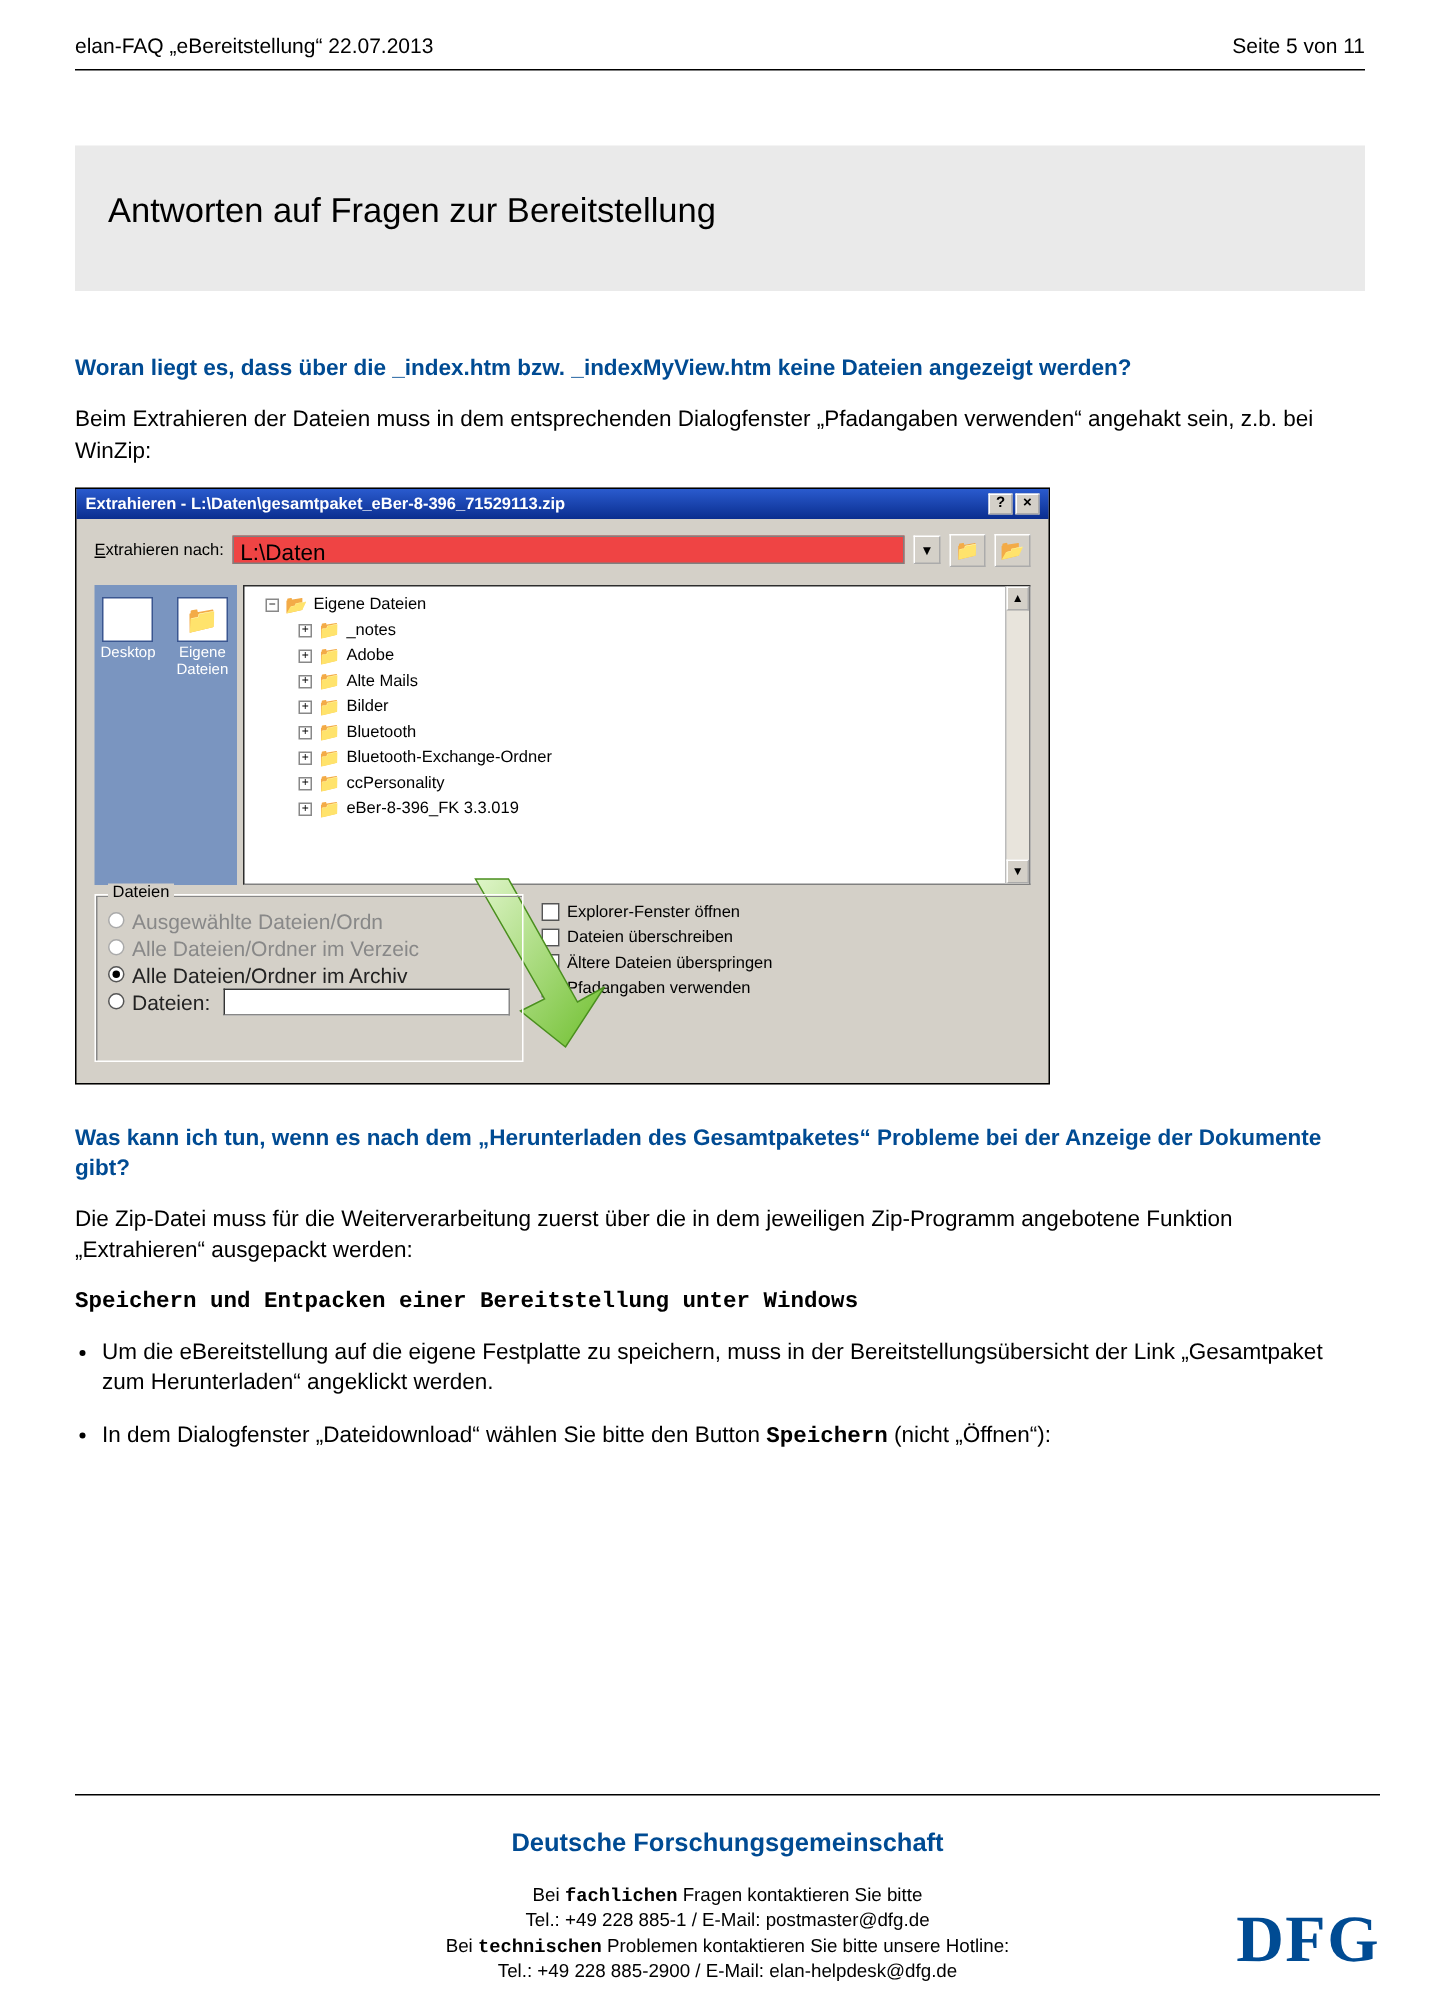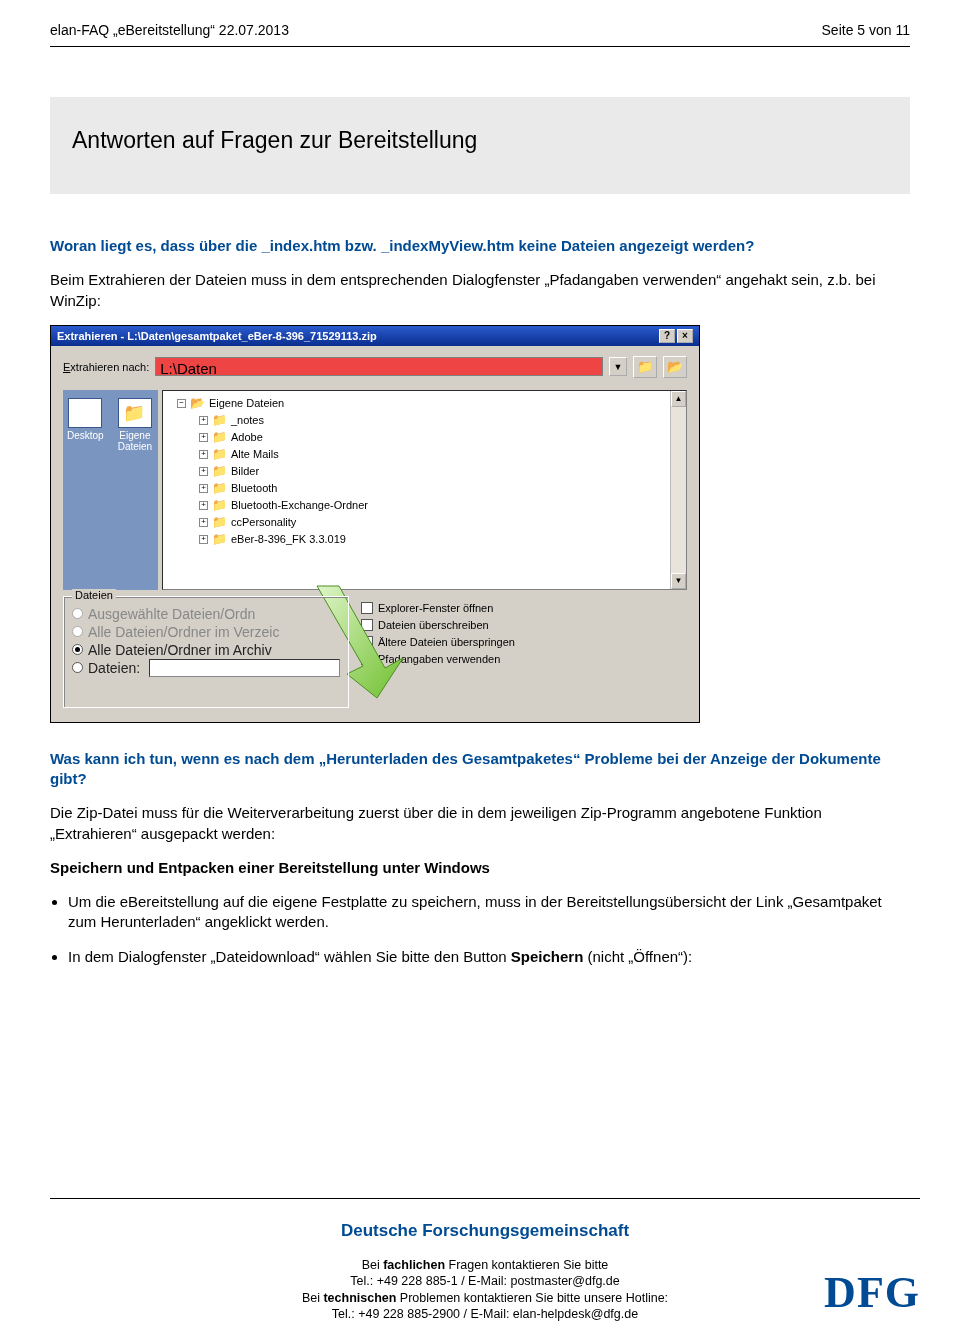--- a/index.html
+++ b/index.html
@@ -176,21 +176,21 @@
   .check-col { display:flex; flex-direction:column; gap:5px; padding-top:6px;}
   .check-row { display:flex; align-items:center; gap:5px; font-size:11px;}
   .chk{width:12px;height:12px;border:1px solid #555;background:#fff;display:inline-flex;align-items:center;justify-content:center;font-size:10px;line-height:1;}
   .btn-col { display:flex; flex-direction:column; gap:6px; margin-left:auto; padding-top:4px;}
   .win-btn{ border:1px outset #fff; background:#d4d0c8; width:88px; height:22px; font-size:11px; display:inline-flex;align-items:center;justify-content:center;}
   .arrow-annot{
     position:absolute;
     left:240px; top:-16px;
     pointer-events:none;
   }
-  .bold { font-weight:bold; }
+  .bold { font-weight:bold;font-family:Liberation Mono, monospace; }
   ul.bullets { margin: 6px 0 14px 18px; padding:0; }
   ul.bullets li { margin-bottom: 14px; line-height:1.35; }
   .footer {
     position: absolute;
     bottom: 18px;
     left: 50px; right: 40px; text-align: center;
   }
   .footer-hr { border:none; border-top:1px solid #000; margin: 0 0 22px 0;}
   .footer-org { color:#004b93; font-weight:bold; font-size:17px; margin-bottom:16px;}
   .footer-small { font-size:12.5px; line-height:1.3;}

